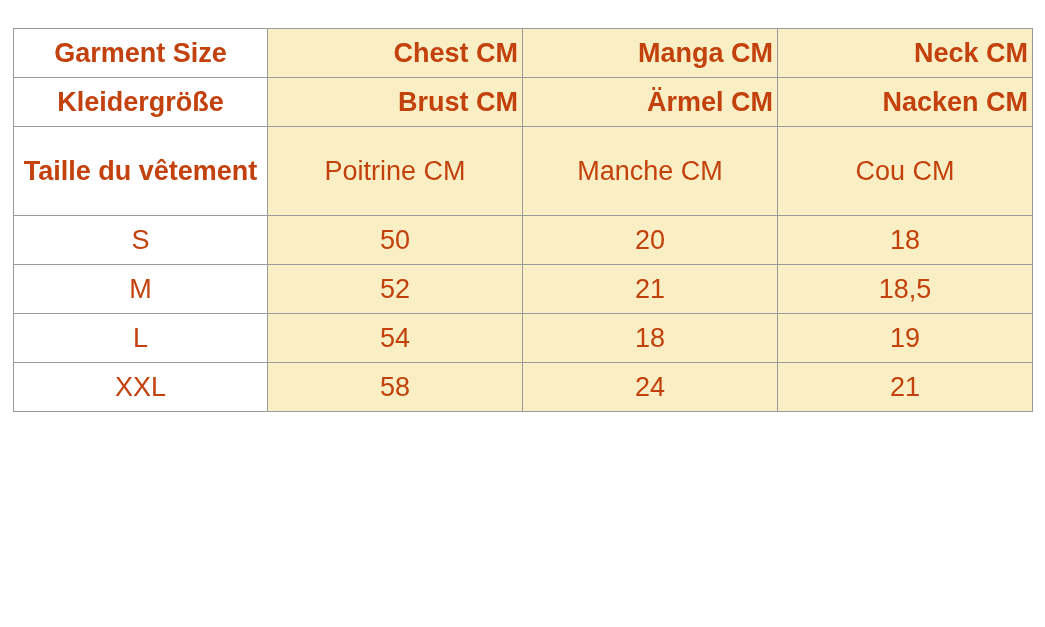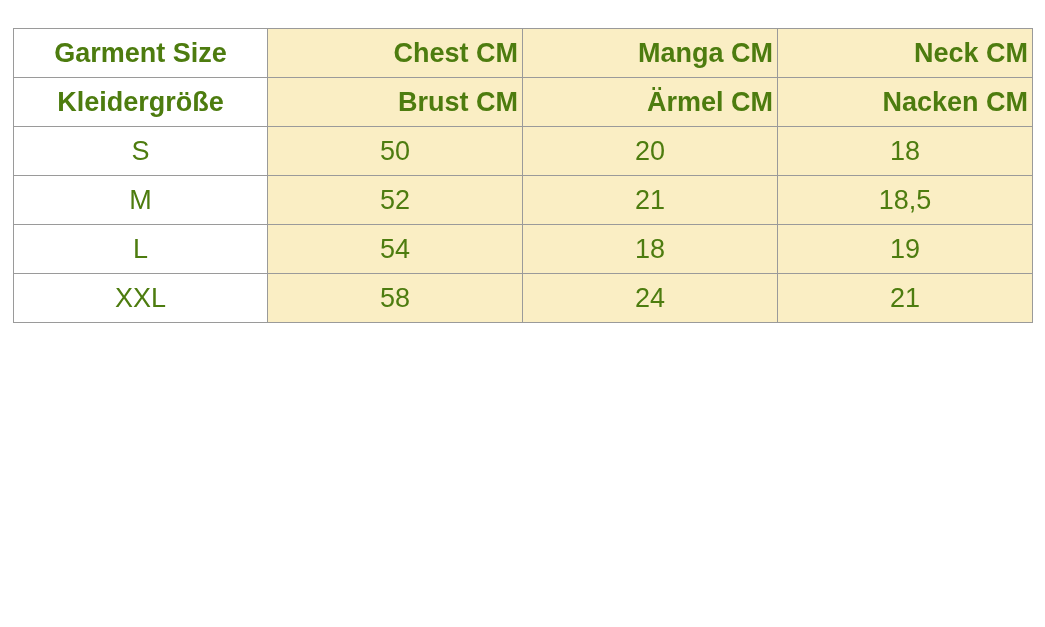--- a/index.html
+++ b/index.html
@@ -26,21 +26,21 @@
     top: 28px;
     width: 1019px;
     border-collapse: collapse;
     table-layout: fixed;
     background: #ffffff;
   }
   table.size-chart td {
     border: 1px solid #9a9a9a;
     text-align: center;
     vertical-align: middle;
-    color: #4d7c0f;
+    color: #c2410c;
     padding: 2px 4px;
     line-height: 1.12;
   }
   
   col.c-label { width: 254px; }
   col.c-val   { width: 255px; }
 
   
   td.label-cell {
     background: #ffffff;
@@ -96,20 +96,26 @@
         <td class="value-cell">Chest CM</td>
         <td class="value-cell">Manga CM</td>
         <td class="value-cell">Neck CM</td>
       </tr>
       <tr class="lang-row bold-row r-de">
         <td class="label-cell">Kleidergröße</td>
         <td class="value-cell">Brust CM</td>
         <td class="value-cell">Ärmel CM</td>
         <td class="value-cell">Nacken CM</td>
       </tr>
+      <tr class="lang-row normal-row r-fr">
+        <td class="label-cell">Taille du vêtement</td>
+        <td class="value-cell">Poitrine CM</td>
+        <td class="value-cell">Manche CM</td>
+        <td class="value-cell">Cou CM</td>
+      </tr>
 
       <tr class="data-row">
         <td class="label-cell">S</td>
         <td class="value-cell">50</td>
         <td class="value-cell">20</td>
         <td class="value-cell">18</td>
       </tr>
       <tr class="data-row">
         <td class="label-cell">M</td>
         <td class="value-cell">52</td>

